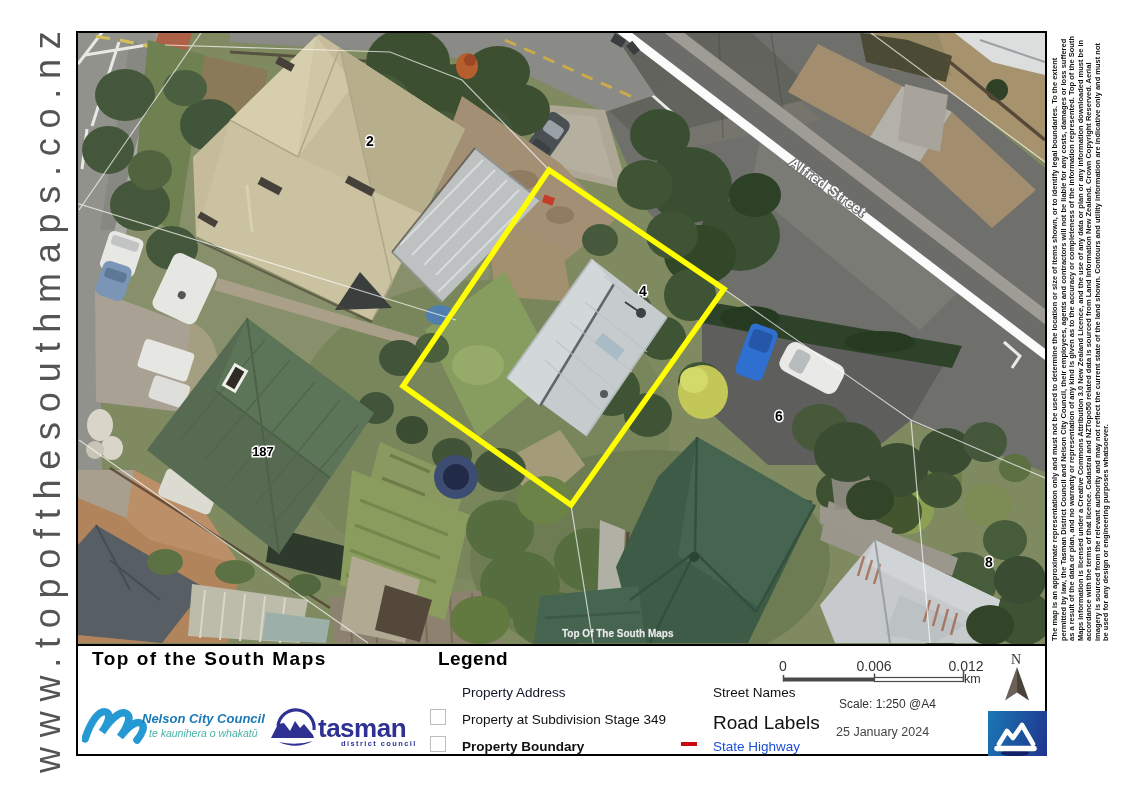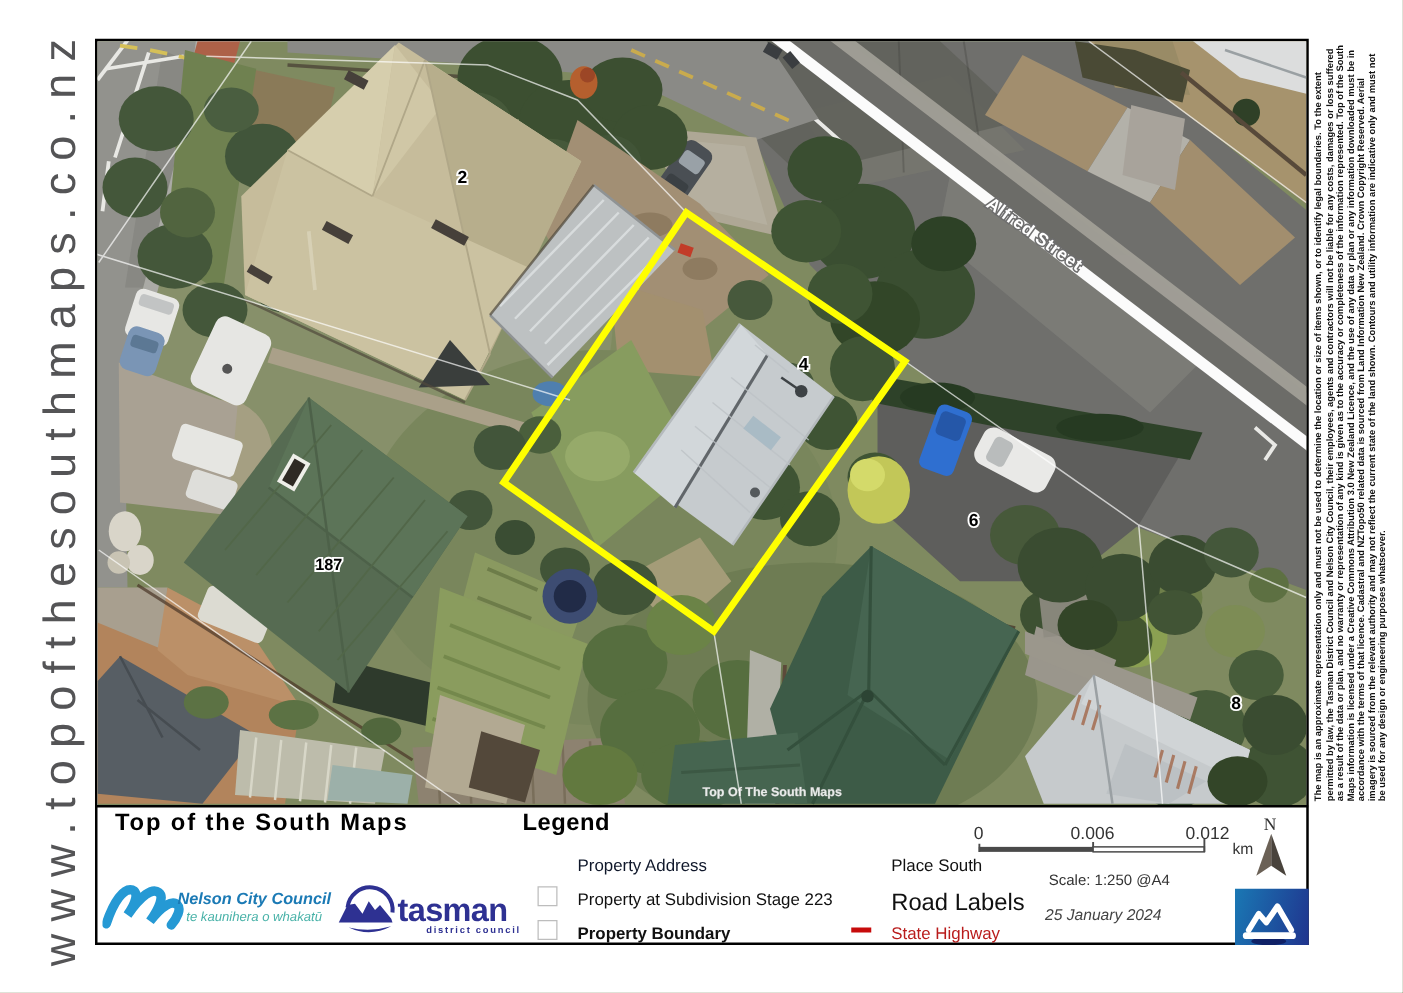--- a/index.html
+++ b/index.html
@@ -438,65 +438,65 @@
   <text x="828" y="192" font-size="14" font-weight="bold" fill="#ffffff" stroke="#6e6e6e" stroke-width="2.5" paint-order="stroke" text-anchor="middle" transform="rotate(35.4 828 187)" letter-spacing="0.5">Alfred Street</text>
 
   <text x="562" y="637" font-size="10" font-weight="bold" fill="#ffffff" opacity="0.88" stroke="#999" stroke-width="0.5" paint-order="stroke">Top Of The South Maps</text>
 </svg>
 </div>
 
 <div class="abs" style="left:76px;top:644px;width:967px;height:108px;border:2px solid #000;background:#fff;">
 
   <div class="abs" style="left:14px;top:2px;font-size:19px;font-weight:bold;color:#000;letter-spacing:1.5px;">Top of the South Maps</div>
 
-  <div class="abs" style="left:340px;top:2px;font-size:19px;font-weight:bold;color:#000;letter-spacing:0.4px;">Legend</div>
+  <div class="abs" style="left:360px;top:2px;font-size:19px;font-weight:bold;color:#000;letter-spacing:0.4px;">Legend</div>
 
   <svg class="abs" style="left:4px;top:59px;" width="230" height="42" viewBox="0 0 230 42">
     <path d="M3,34 C9,16 17,5 24,7 C29,9 27,17 20,27 C31,11 40,5 45,9 C49,12 46,21 38,32 C48,19 56,15 60,19 C63,22 60,29 55,35" fill="none" stroke="#2599d4" stroke-width="7.5" stroke-linecap="round"></path>
     <text x="60" y="18" font-size="13" font-weight="bold" font-style="italic" fill="#1b7ab5" font-family="Liberation Sans, sans-serif">Nelson City Council</text>
     <text x="67" y="32" font-size="10.5" font-style="italic" fill="#48b2a8" font-family="Liberation Sans, sans-serif">te kaunihera o whakatū</text>
   </svg>
 
   <svg class="abs" style="left:190px;top:58px;" width="160" height="46" viewBox="0 0 160 46">
     <path d="M10,22 A18 18 0 0 1 46,26" fill="none" stroke="#2e3192" stroke-width="3.2"></path>
     <path d="M3,34 L10,20 L16,19 L22,27 L27,17 L32,24 L36,20 L45,31 L46,34 Z" fill="#2e3192"></path>
     <path d="M11,38 Q28,46 45,37 Q28,42 11,38 Z" fill="#2e3192"></path>
     <text x="50" y="33" font-size="26" font-weight="bold" fill="#2e3192" font-family="Liberation Sans, sans-serif" letter-spacing="-0.5">tasman</text>
     <text x="73" y="42" font-size="7.5" font-weight="bold" fill="#2e3192" font-family="Liberation Sans, sans-serif" letter-spacing="1.4">district council</text>
   </svg>
 
   <div class="abs" style="left:384px;top:39px;font-size:13.5px;color:#0f172a;">Property Address</div>
   <div class="abs" style="left:352px;top:63px;width:14px;height:14px;border:1.5px solid #bdbdbd;background:#fff;"></div>
-  <div class="abs" style="left:384px;top:66px;font-size:13.5px;color:#111;">Property at Subdivision Stage 223</div>
+  <div class="abs" style="left:384px;top:66px;font-size:13.5px;color:#111;">Property at Subdivision Stage 349</div>
   <div class="abs" style="left:352px;top:90px;width:14px;height:14px;border:1.5px solid #bdbdbd;background:#fff;"></div>
   <div class="abs" style="left:384px;top:93px;font-size:13.5px;color:#111;font-weight:bold;">Property Boundary</div>
 
-  <div class="abs" style="left:635px;top:39px;font-size:13.5px;color:#111;">Place South</div>
+  <div class="abs" style="left:635px;top:39px;font-size:13.5px;color:#111;">Street Names</div>
   <div class="abs" style="left:635px;top:66px;font-size:19px;color:#111;">Road Labels</div>
 
   <div class="abs" style="left:603px;top:96px;width:16px;height:4px;background:#c70b0b;"></div>
-  <div class="abs" style="left:635px;top:93px;font-size:13.5px;color:#b91c1c;">State Highway</div>
+  <div class="abs" style="left:635px;top:93px;font-size:13.5px;color:#1d4ed8;">State Highway</div>
 
   <svg class="abs" style="left:660px;top:8px;" width="260" height="40" viewBox="0 0 260 40">
     <g font-family="Liberation Sans, sans-serif" font-size="14" fill="#333">
       <text x="45" y="17" text-anchor="middle">0</text>
       <text x="136" y="17" text-anchor="middle">0.006</text>
       <text x="228" y="17" text-anchor="middle">0.012</text>
     </g>
     <rect x="45" y="23.5" width="91.5" height="4" fill="#4a4a4a"></rect>
     <line x1="45.5" y1="21" x2="45.5" y2="27.5" stroke="#4a4a4a" stroke-width="1.5"></line>
     <line x1="136.5" y1="19.5" x2="136.5" y2="23.5" stroke="#4a4a4a" stroke-width="1.5"></line>
     <rect x="136.5" y="23.5" width="89" height="4" fill="none" stroke="#4a4a4a" stroke-width="1.2"></rect>
     <line x1="225.5" y1="17" x2="225.5" y2="27.5" stroke="#4a4a4a" stroke-width="1.5"></line>
   </svg>
-  <div class="abs" style="left:908px;top:26px;font-size:12.5px;color:#333;">km</div>
+  <div class="abs" style="left:886px;top:26px;font-size:12.5px;color:#333;">km</div>
 
   <div class="abs" style="left:761px;top:51px;font-size:12px;color:#333;">Scale: 1:250 @A4</div>
 
-  <div class="abs" style="left:758px;top:79px;font-size:12.5px;font-style:italic;color:#444;">25 January 2024</div>
+  <div class="abs" style="left:758px;top:79px;font-size:12.5px;color:#444;">25 January 2024</div>
 </div>
 
 <svg class="abs" style="left:998px;top:648px;" width="40" height="60" viewBox="0 0 40 60">
   <text x="18" y="16" font-family="Liberation Serif, serif" font-size="14" fill="#333" text-anchor="middle">N</text>
   <polygon points="19,19 19,44.5 7,52.5" fill="#6b6156"></polygon>
   <polygon points="19,19 31,52.5 19,44.5" fill="#49433c"></polygon>
 </svg>
 
 <div class="abs" style="left:988px;top:711px;width:59px;height:45px;background:linear-gradient(105deg,#1a78b4,#20348e);">
 <svg width="59" height="45" viewBox="0 0 59 45">

